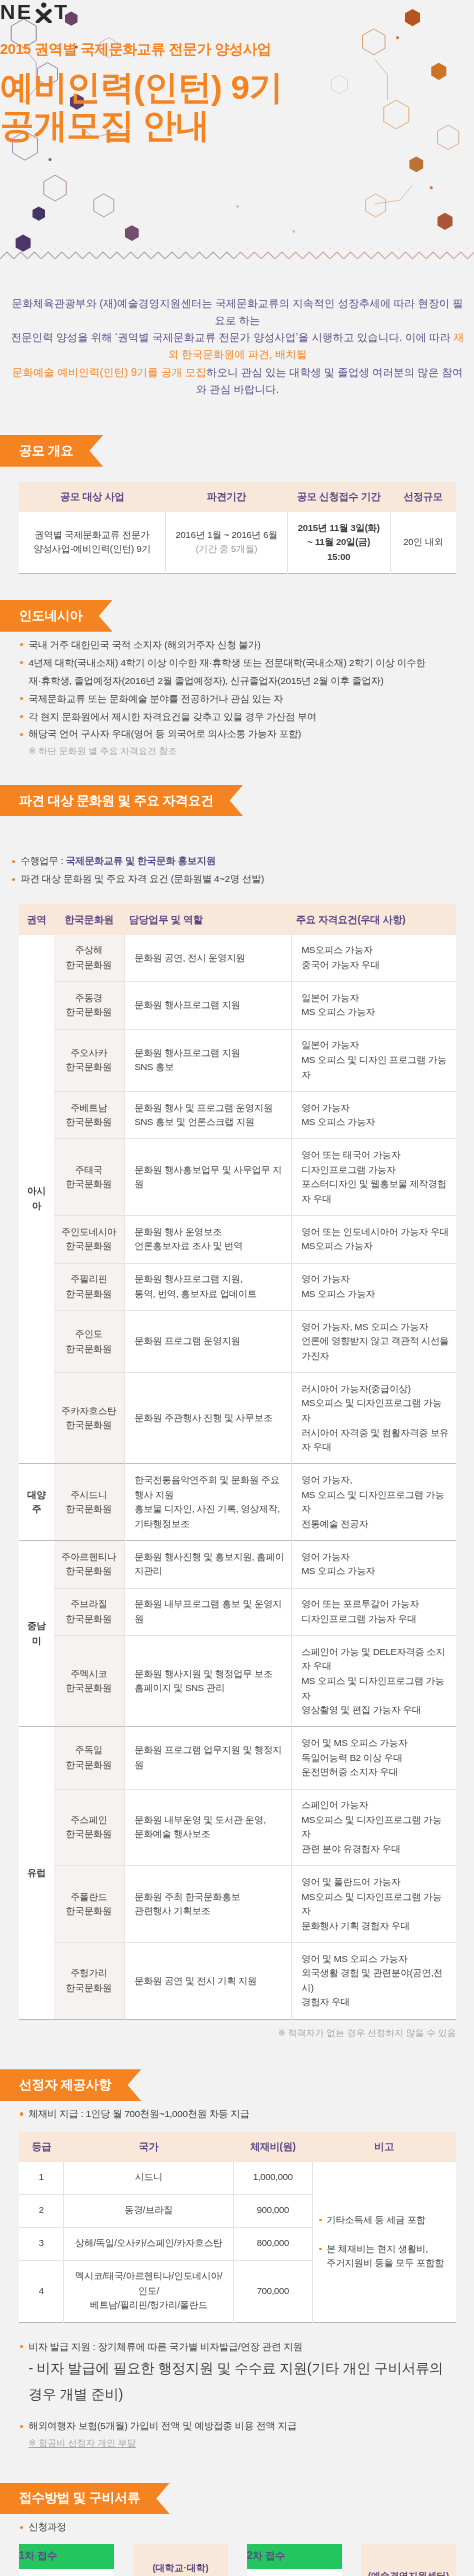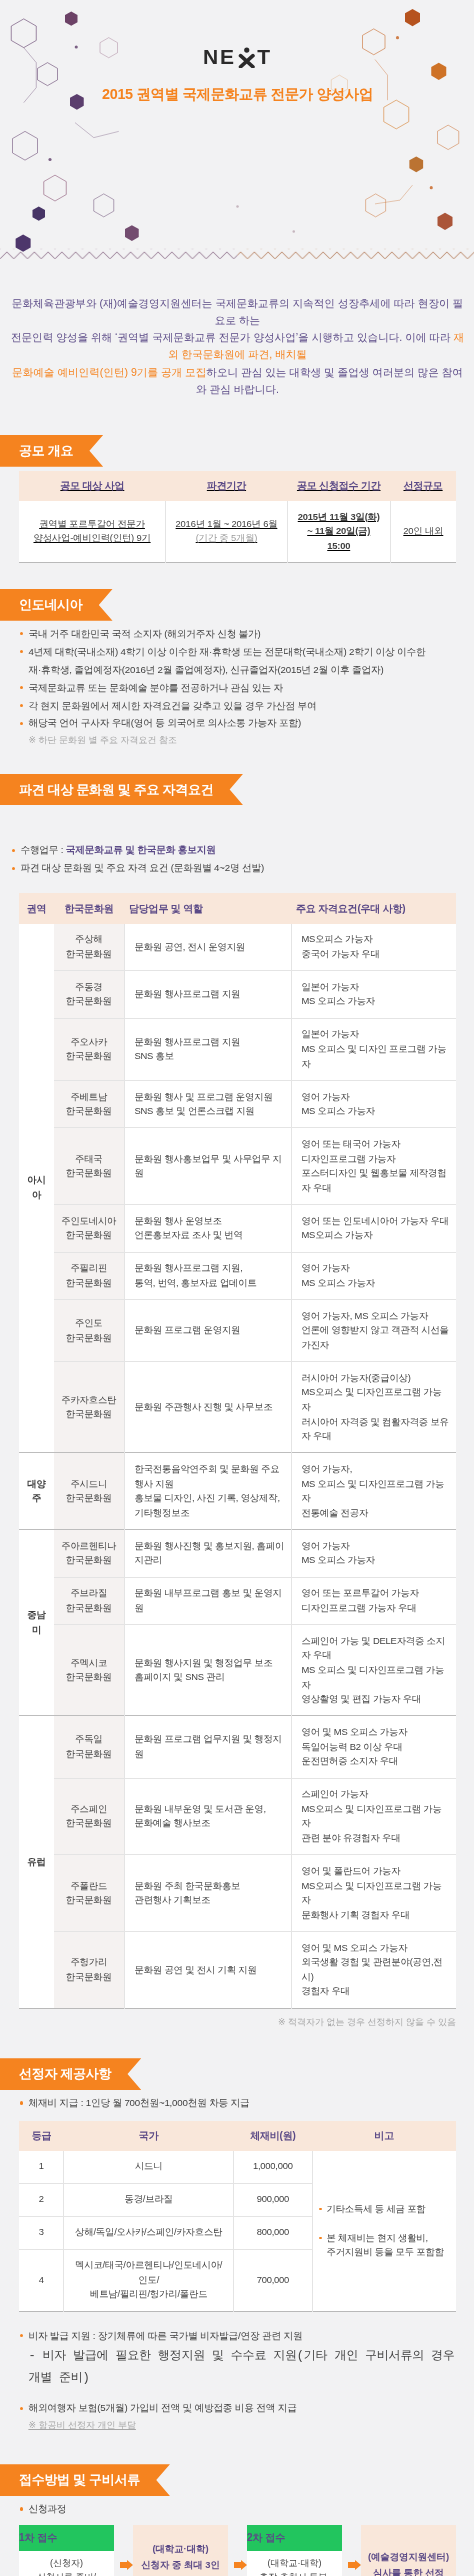--- a/index.html
+++ b/index.html
@@ -3,21 +3,21 @@
 <meta charset="utf-8">
 <style>
   * { margin:0; padding:0; box-sizing:border-box; }
   html,body { background:#e9e9ea; }
   body { font-family:"Liberation Sans","DejaVu Sans",sans-serif; }
   .page { width:475px; margin:0 auto; background:#f2f2f3; overflow:hidden; padding-bottom:26px; position:relative; }
 
   
   .hero { position:relative; height:269px; }
   .decor { position:absolute; left:0; top:0; }
-  .hero-content { position:relative; text-align:center; padding-top:45px; }
+  .hero-content { position:relative; }
   .logo { display:inline-flex; align-items:flex-end; gap:1.9px; color:#2b2a2a; font-weight:bold; font-size:21px; letter-spacing:1.9px; }
   .logo svg { display:block; margin-bottom:1.2px; }
   .hero-subtitle { margin-top:16.2px; color:#f5831f; font-size:14.4px; font-weight:bold; letter-spacing:-0.3px; }
   .hero-title { color:#f5831f; font-size:34px; font-weight:bold; line-height:1.12; letter-spacing:-0.6px; margin-top:8.7px; }
 
   
   .intro { margin-top:26px; text-align:center; color:#5b4a87; font-size:10.6px; line-height:1.62; white-space:pre-line; padding:0 8.7px; }
   .intro .hl { color:#f5831f; }
 
   
@@ -26,21 +26,21 @@
             clip-path:polygon(0 0,100% 0,calc(100% - 13.7px) 50%,100% 100%,0 100%); }
   .sec { margin-top:30px; }
 
   .inner { padding:0 19px; }
 
   
   .blist { margin-top:4px; }
   .bitem { position:relative; padding-left:9.4px; color:#3f3f3f; font-size:9.7px; line-height:1.85; white-space:pre-line; letter-spacing:-0.2px; }
   .bitem::before { content:''; position:absolute; left:0.6px; top:7.5px; width:3.1px; height:3.1px; border-radius:50%; background:#f5831f; }
   .bitem b.pp { color:#5b4a87; }
-  .sub { padding-left:9.4px; color:#3f3f3f; font-size:12px; line-height:1.85; white-space:pre-line; letter-spacing:-0.2px;font-family:Liberation Mono, monospace; }
+  .sub { padding-left:9.4px; color:#3f3f3f; font-size:14px; line-height:1.85; white-space:pre-line; letter-spacing:-0.2px; }
   .gnote { padding-left:9.4px; color:#a6a6a6; font-size:9px; line-height:1.8; white-space:pre-line; }
 
   
   table.tbl { width:437px; margin:0 auto; border-collapse:collapse; border-bottom:0.6px solid #b9b9b9; }
   table.tbl th { background:#f9e7da; color:#5b4a87; font-weight:bold; font-size:10px; padding:8.1px 5px; letter-spacing:-0.2px; }
   table.tbl td { background:#fff; color:#3f3f3f; font-size:9.4px; line-height:1.55; padding:8.7px 6.2px; text-align:center; white-space:pre-line; letter-spacing:-0.2px; vertical-align:middle; }
   table.tbl tr + tr td { border-top:0.6px solid #e4e4e4; }
   .vsep { border-left:0.6px solid #e4e4e4; }
   .th-left { text-align:left; padding-left:10px; }
   .td-left { text-align:left !important; padding-left:10px !important; }
@@ -126,45 +126,49 @@
     <div class="hero-content">
       <div class="logo">
         <span>NE</span>
         <svg width="17.5" height="21" viewBox="0 0 28 34">
           <circle cx="14" cy="5" r="4.2" fill="#2b2a2a"></circle>
           <path d="M4 14 L24 32 M24 14 L4 32" stroke="#2b2a2a" stroke-width="6" stroke-linecap="round" fill="none"></path>
         </svg>
         <span>T</span>
       </div>
       <div class="hero-subtitle">2015 권역별 국제문화교류 전문가 양성사업</div>
+      <div class="hero-title">
+        <div>예비인력(인턴) 9기</div>
+        <div>공개모집 안내</div>
+      </div>
     </div>
   </div>
 
   <p class="intro"><span>문화체육관광부와 (재)예술경영지원센터는 국제문화교류의 지속적인 성장추세에 따라 현장이 필요로 하는
 전문인력 양성을 위해 ‘권역별 국제문화교류 전문가 양성사업’을 시행하고 있습니다. 이에 따라 </span><span class="hl">재외 한국문화원에 파견, 배치될
 문화예술 예비인력(인턴) 9기를 공개 모집</span><span>하오니 관심 있는 대학생 및 졸업생 여러분의 많은 참여와 관심 바랍니다.</span></p>
 
   <div class="sec" style="margin-top:37px;">
     <div class="ribbon">공모 개요</div>
-    <table class="tbl" style="margin-top:4px;text-decoration:underline;">
+    <table class="tbl" style="margin-top:15px;">
       <colgroup>
           <col style="width:147px">
           <col style="width:122px">
           <col style="width:103px">
           <col style="width:66px">
         </colgroup>
       <tbody>
           <tr>
         <th>공모 대상 사업</th>
         <th>파견기간</th>
         <th>공모 신청접수 기간</th>
         <th>선정규모</th>
       </tr>
       <tr class="first-row">
-        <td>권역별 포르투갈어 전문가
+        <td>권역별 국제문화교류 전문가
 양성사업-예비인력(인턴) 9기</td>
         <td class="vsep"><span>2016년 1월 ~ 2016년 6월</span><br><span class="gray">(기간 중 5개월)</span></td>
         <td class="vsep orange-strong">2015년 11월 3일(화)
 ~ 11월 20일(금)
 15:00</td>
         <td class="vsep">20인 내외</td>
       </tr>
     </tbody>
       </table>
   </div>

